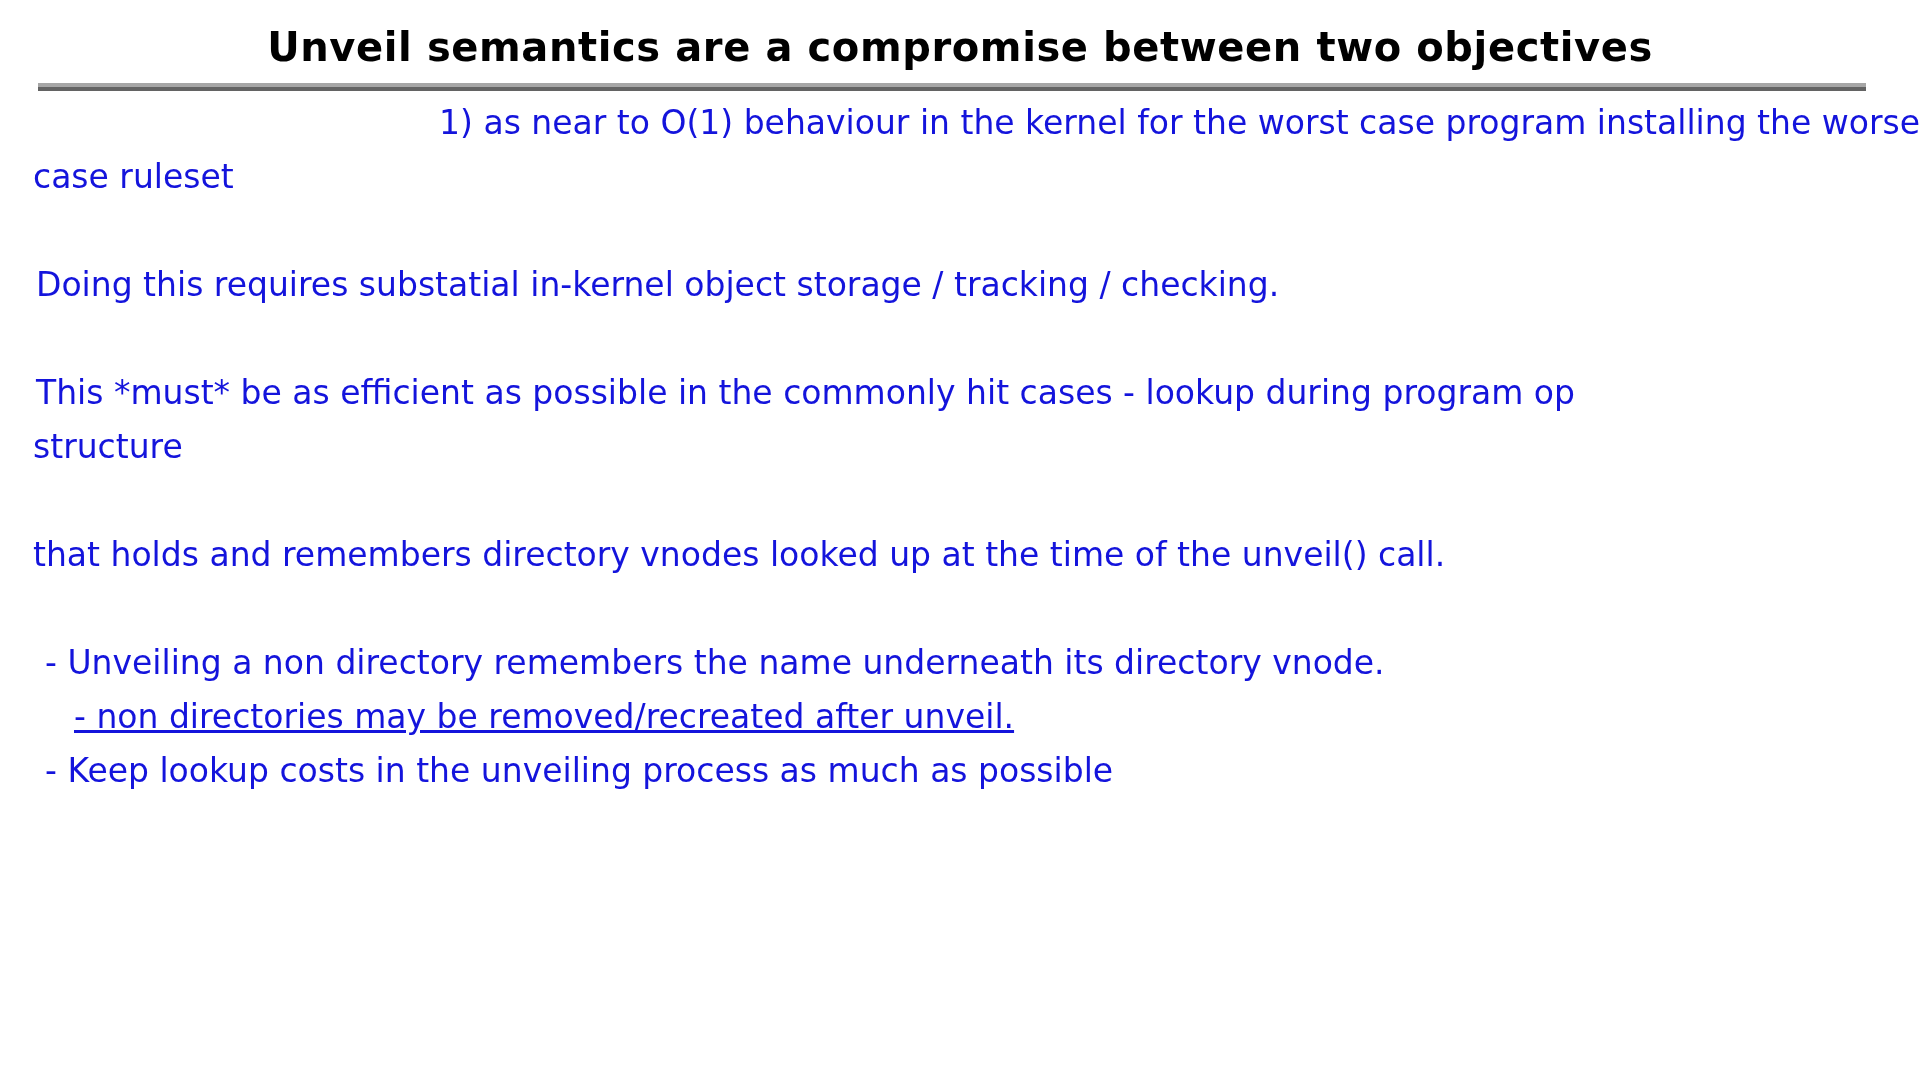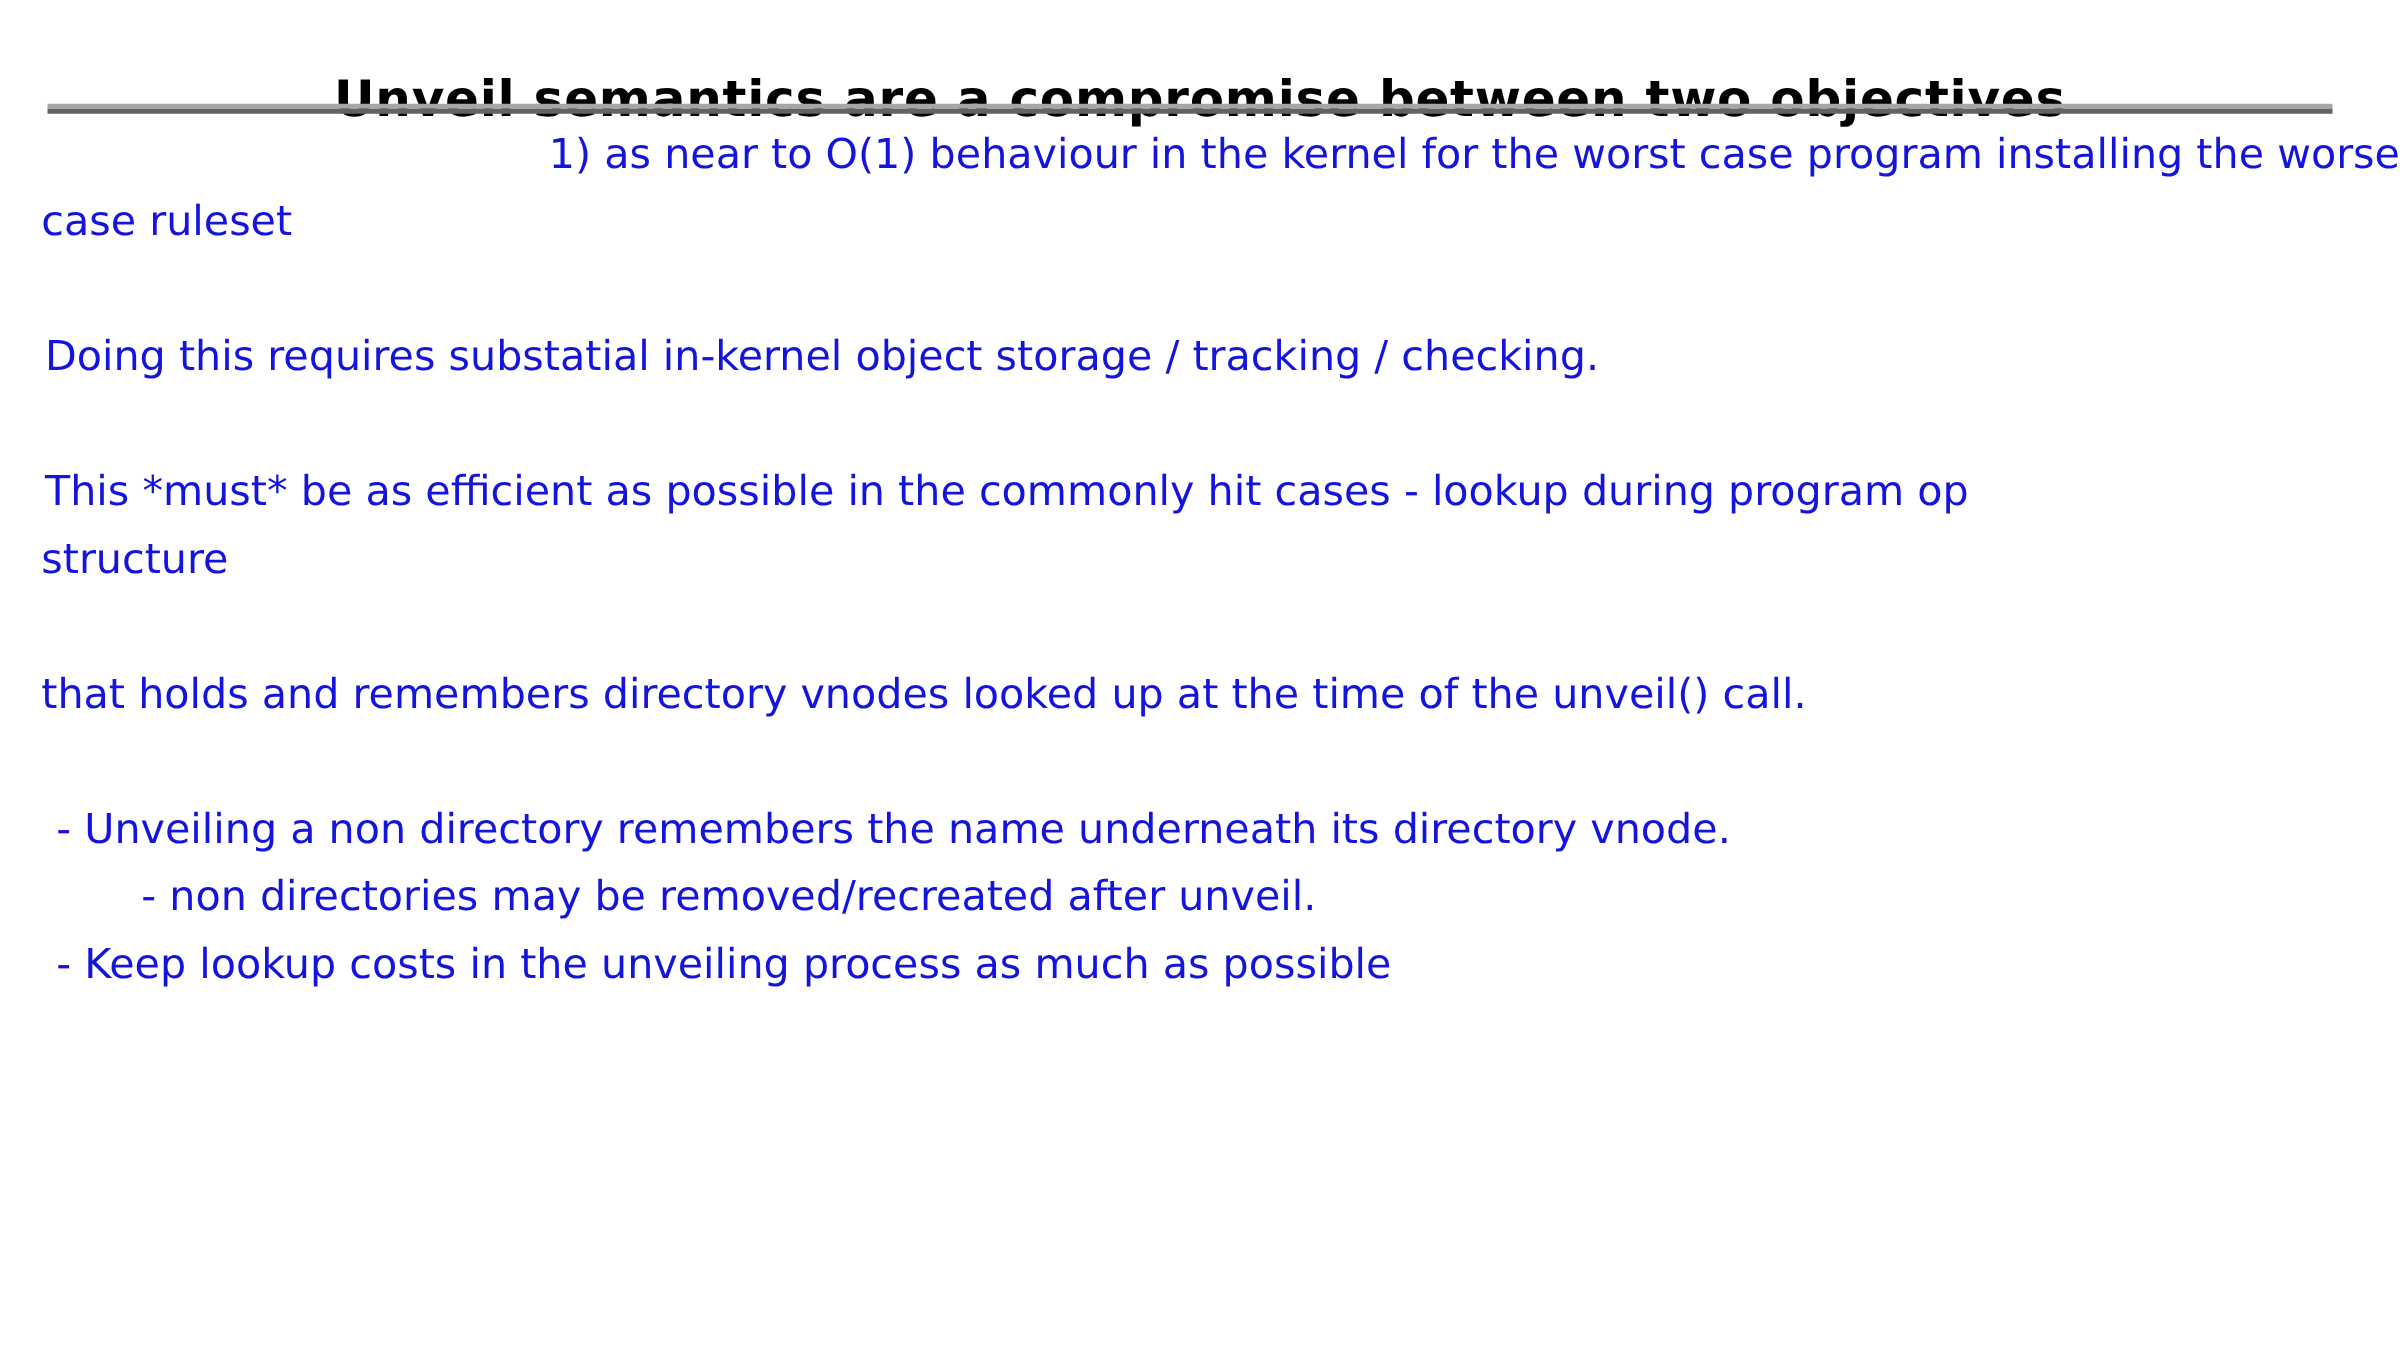--- a/index.html
+++ b/index.html
@@ -31,21 +31,20 @@
     left: 0;
     width: 1920px;
     text-align: center;
     font-family: "DejaVu Sans", sans-serif;
     font-weight: bold;
     font-size: 40px;
     line-height: 46px;
     letter-spacing: 0.6px;
     color: #000000;
     white-space: nowrap;
-    margin-top: 33px;
   }
 
   
   .title-rule {
     position: absolute;
     top: 83px;
     left: 38px;
     width: 1828px;
     height: 8px;
   }
@@ -90,21 +89,21 @@
     height: 54px;
     line-height: 54px;
     font-size: 33px;
     color: #1414dc;
   }
 
   
   .ind-0  { padding-left: 33px; }
   .ind-1  { padding-left: 36px; }
   .ind-2  { padding-left: 45px; }
-  .ind-3  { padding-left: 113px; }
+  .ind-3  { padding-left: 74px; text-decoration: underline; }
   .ind-n  { padding-left: 100px; text-align: right; }
 
   .spacer-line {
     display: block;
     height: 54px;
   }
 </style>
 </head>
 <body>
 

